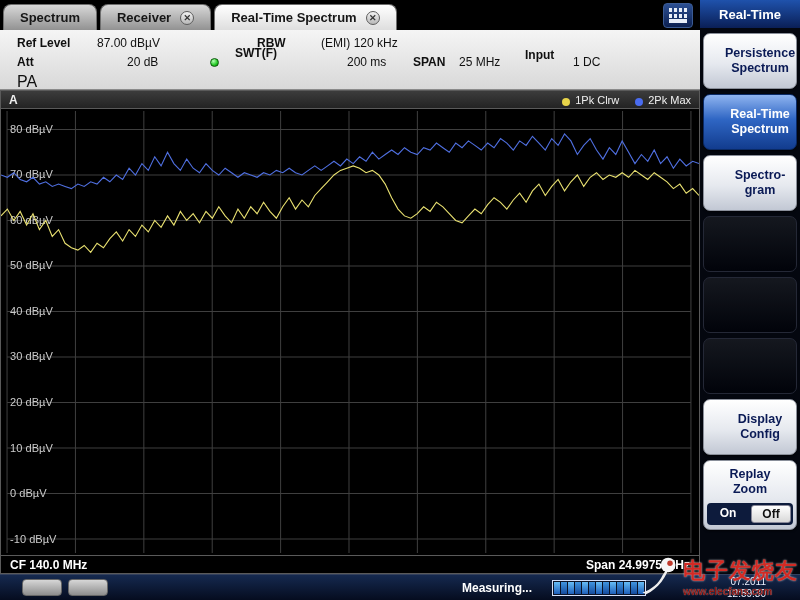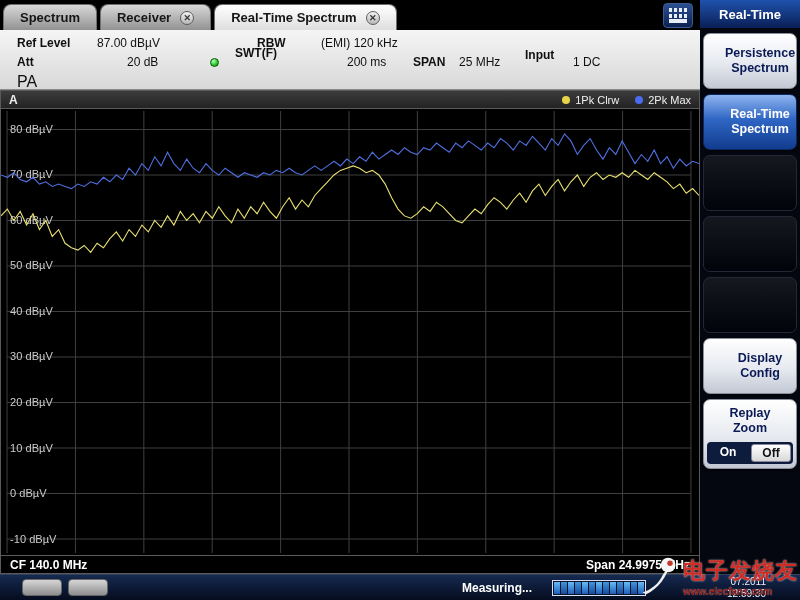--- a/index.html
+++ b/index.html
@@ -31,21 +31,21 @@
   .h-label { font-weight:bold; }
   .led { position:absolute; width:9px; height:9px; border-radius:50%;
          background:radial-gradient(circle at 35% 30%, #b6ffb6, #22c822 60%, #0a7a0a); border:1px solid #0a5a0a; }
 
   
   .display { flex:1; display:flex; flex-direction:column; }
   .legendbar { height:19px; background:linear-gradient(#3c3c3c,#232323); border:1px solid #5a5a5a;
                display:flex; align-items:center; padding:0 8px; color:#f0f0f0; font-size:11px; }
   .screen-label { font-weight:bold; font-size:12px; }
   .legend-items { margin-left:auto; display:flex; gap:16px; align-items:center; }
-  .legend-item { display:flex; gap:5px; align-items:center; }
+  .legend-item { display:flex; gap:5px; align-items:flex-end; }
   .legend-dot { width:8px; height:8px; border-radius:50%; }
   .plot { flex:1; position:relative; background:#000; border-left:1px solid #5a5a5a; border-right:1px solid #5a5a5a; }
   .plot svg { position:absolute; inset:0; width:100%; height:100%; }
   .cfbar { height:19px; background:#000; border:1px solid #5a5a5a; display:flex; align-items:center;
            justify-content:space-between; padding:0 9px; color:#fff; font-size:12px; font-weight:bold; }
 
   
   .sidebar { width:100px; background:#04070f; display:flex; flex-direction:column; }
   .sb-title { height:28px; background:linear-gradient(#1f52ac,#0a1f56); color:#fff; font-weight:bold;
               font-size:13px; display:flex; align-items:center; justify-content:center; }
@@ -200,20 +200,22 @@
       </div>
     </div>
 
     <div class="sidebar">
       <div class="sb-title">Real-Time</div>
       <div class="sb-stack">
         <div class="sb-btn normal">Persistence
 Spectrum</div>
         <div class="sb-btn selected">Real-Time
 Spectrum</div>
+        <div class="sb-btn normal">Spectro-
+gram</div>
         <div class="sb-btn blank"></div>
         <div class="sb-btn blank"></div>
         <div class="sb-btn blank"></div>
         <div class="sb-btn normal">Display
 Config</div>
         <div class="sb-btn normal toggle">
           <span>Replay
 Zoom</span>
           <div class="toggle-row">
             <span class="toggle-opt on">On</span>

